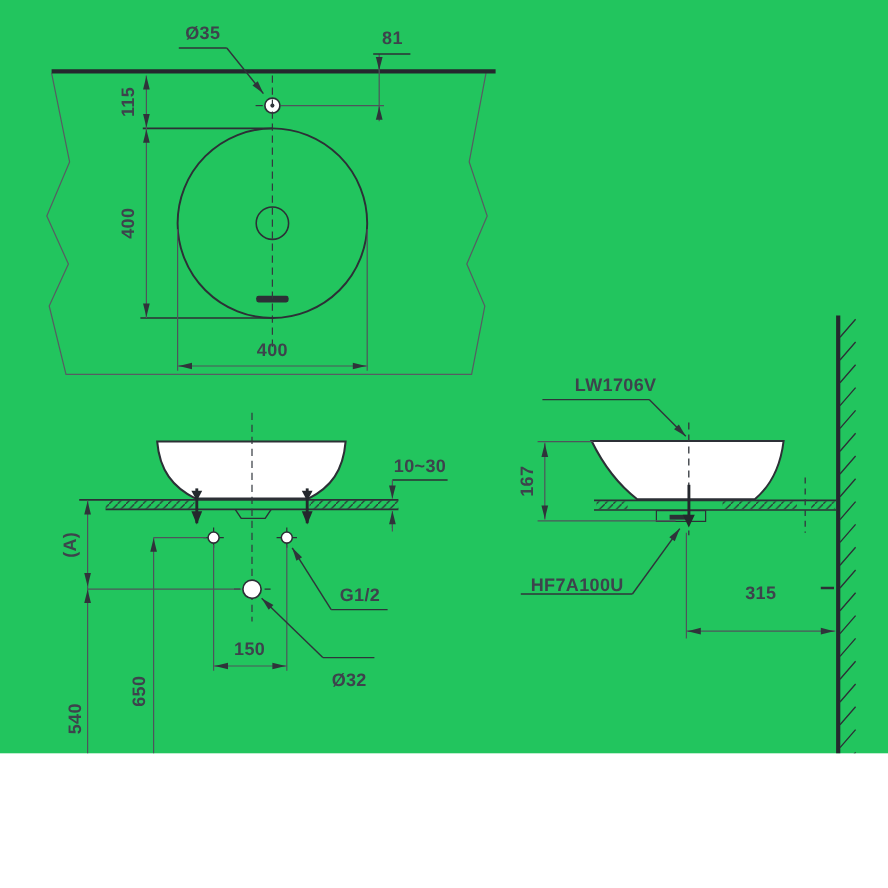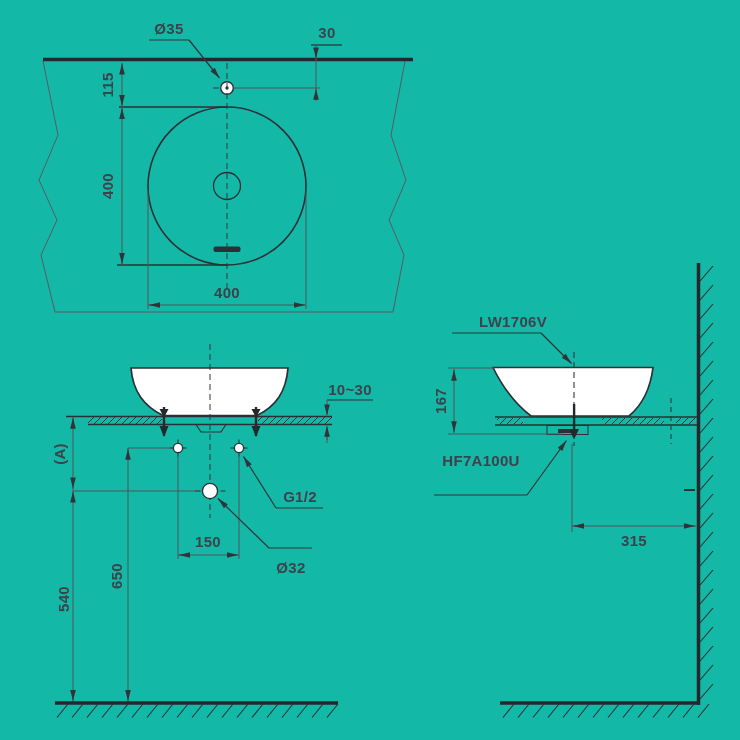--- a/index.html
+++ b/index.html
@@ -1,17 +1,17 @@
 <!DOCTYPE html>
 <html><head>
 <meta charset="utf-8">
 <style>
   html,body { margin:0; padding:0; background:#ffffff; }
   .canvas {
-    position:relative; width:740px; height:740px; background:#14b8a6;
+    position:relative; width:740px; height:628px; background:#22c55e;
     font-family:"Liberation Sans", sans-serif; overflow:hidden;
   }
   .canvas svg { position:absolute; left:0; top:0; }
   .lbl {
     position:absolute; font:600 15px "Liberation Sans", sans-serif;
     color:#3d434c; white-space:nowrap; letter-spacing:0.3px;
     transform:translate(-50%,-50%);
   }
   .lbl.v { transform:translate(-50%,-50%) rotate(-90deg); }
 </style>
@@ -210,31 +210,31 @@
     </g>
 
     <g stroke="#2f343a" stroke-width="1.2">
       <line x1="434" y1="495" x2="527" y2="495"></line>
       <line x1="527" y1="495" x2="566.5" y2="440.5" marker-end="url(#ah)"></line>
     </g>
   </g>
 </svg>
 
 <div class="lbl" style="left:169px; top:28px;">Ø35</div>
-<div class="lbl" style="left:327px; top:32px;">30</div>
+<div class="lbl" style="left:327px; top:32px;">81</div>
 <div class="lbl v" style="left:107px; top:85px;">115</div>
 <div class="lbl v" style="left:107px; top:186px;">400</div>
 <div class="lbl" style="left:227px; top:292px;">400</div>
 
 <div class="lbl" style="left:350px; top:389px;text-align:right;">10~30</div>
 <div class="lbl v" style="left:59px;  top:454px;">(A)</div>
 <div class="lbl v" style="left:63px;  top:599px;">540</div>
 <div class="lbl v" style="left:116px; top:576px;">650</div>
 <div class="lbl" style="left:208px; top:541px;">150</div>
 <div class="lbl" style="left:300px; top:496px;text-align:right;">G1/2</div>
 <div class="lbl" style="left:291px; top:537px;margin-top:30px;">Ø32</div>
 
 <div class="lbl" style="left:497px; top:321px;margin-left:16px;">LW1706V</div>
-<div class="lbl" style="left:481px; top:460px;">HF7A100U</div>
+<div class="lbl" style="left:481px; top:488px;">HF7A100U</div>
 <div class="lbl v" style="left:440px; top:401px;">167</div>
-<div class="lbl" style="left:634px; top:540px;">315</div>
+<div class="lbl" style="left:634px; top:495px;">315</div>
 
 </div>
 
 </body></html>

